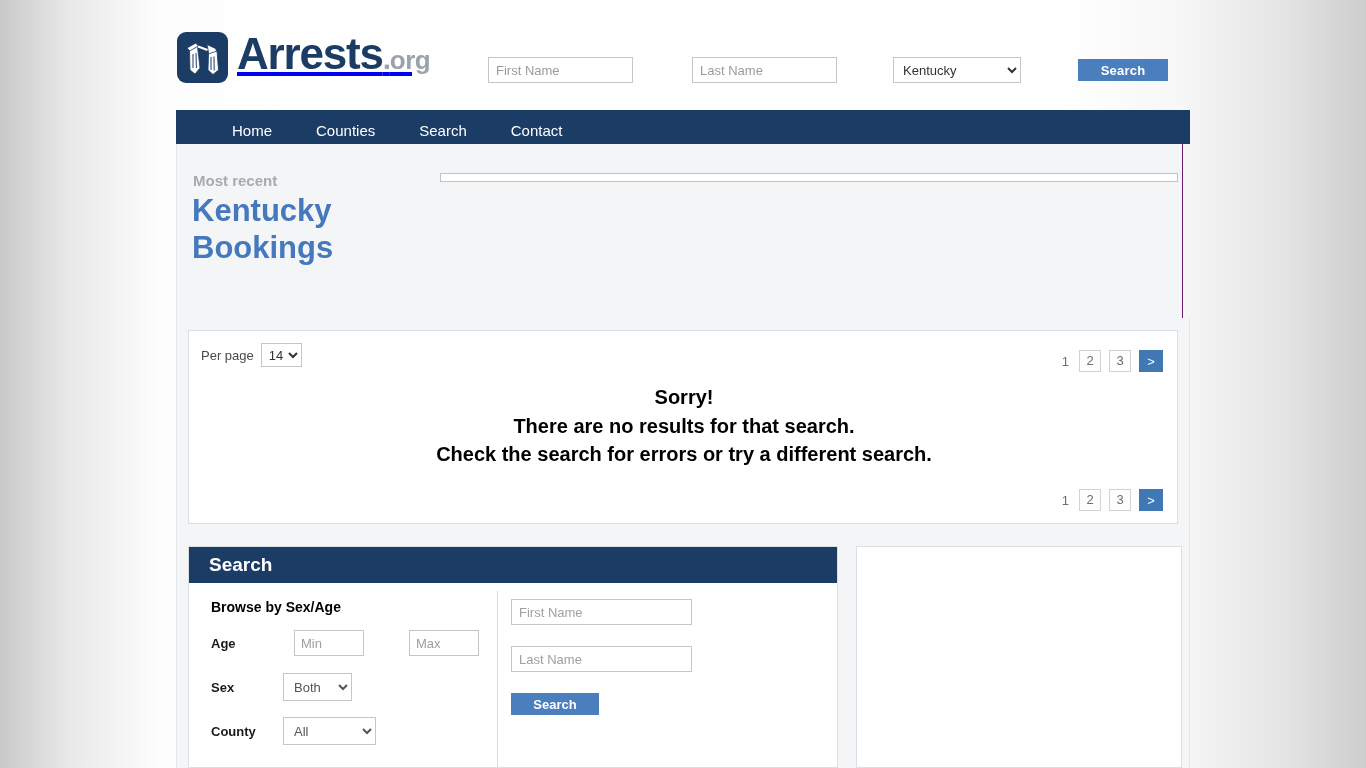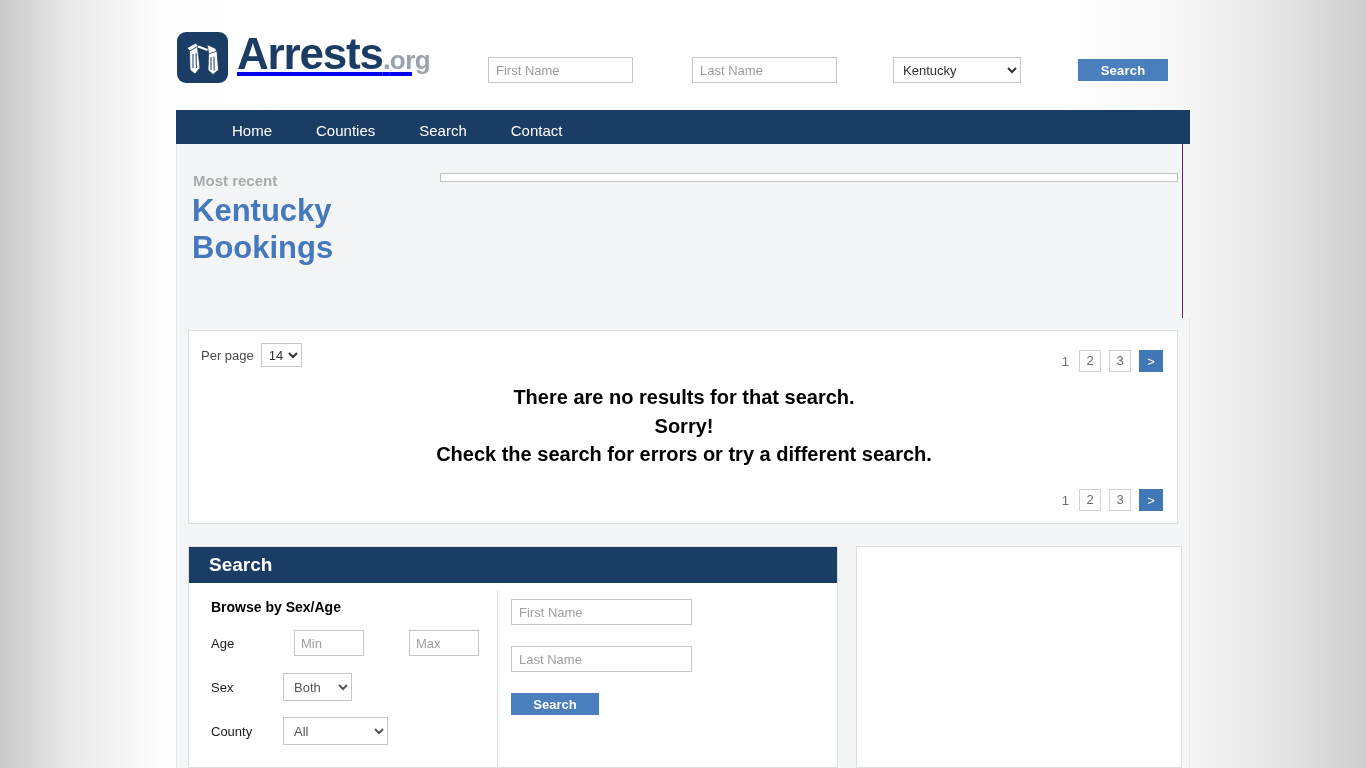--- a/index.html
+++ b/index.html
@@ -297,21 +297,21 @@
   }
   .frow {
     display: flex;
     align-items: center;
     margin-bottom: 18px;
     height: 26px;
   }
   .flabel {
     width: 72px;
     font-size: 13px;
-    font-weight: normal;
+    font-weight: bold;
     color: #1a1a1a;
   }
   .small-input {
     width: 70px; height: 26px;
     border: 1px solid #c3c7cb;
     background: #fff;
     font-size: 13px;
     font-family: "Liberation Sans", sans-serif;
     color: #333;
     padding: 0 6px;
@@ -322,21 +322,21 @@
   .sex-select {
     width: 69px; height: 28px;
     border: 1px solid #c3c7cb;
     background: #fff;
     font-size: 13px;
     font-family: Liberation Sans, sans-serif;
     color: #555;
     padding-left: 6px;
   }
   .county-select {
-    width: 105px; height: 28px;
+    width: 93px; height: 28px;
     border: 1px solid #c3c7cb;
     background: #fff;
     font-size: 13px;
     font-family: "Liberation Sans", sans-serif;
     color: #555;
     padding-left: 6px;
   }
   .name-input {
     display: block;
     width: 181px; height: 26px;
@@ -452,22 +452,22 @@
 
       <div class="pagination top">
         <span class="pg-current">1</span>
         <a class="pg-link" href="#">2</a>
         <a class="pg-link" href="#">3</a>
         <a class="pg-next" href="#">&gt;</a>
       </div>
     </div>
 
     <div class="no-results">
+      <div>Sorry!</div>
       <div>There are no results for that search.</div>
-      <div>Sorry!</div>
       <div>Check the search for errors or try a different search.</div>
     </div>
 
     <div class="pagination bottom">
       <span class="pg-current">1</span>
       <a class="pg-link" href="#">2</a>
       <a class="pg-link" href="#">3</a>
       <a class="pg-next" href="#">&gt;</a>
     </div>
   </div>

